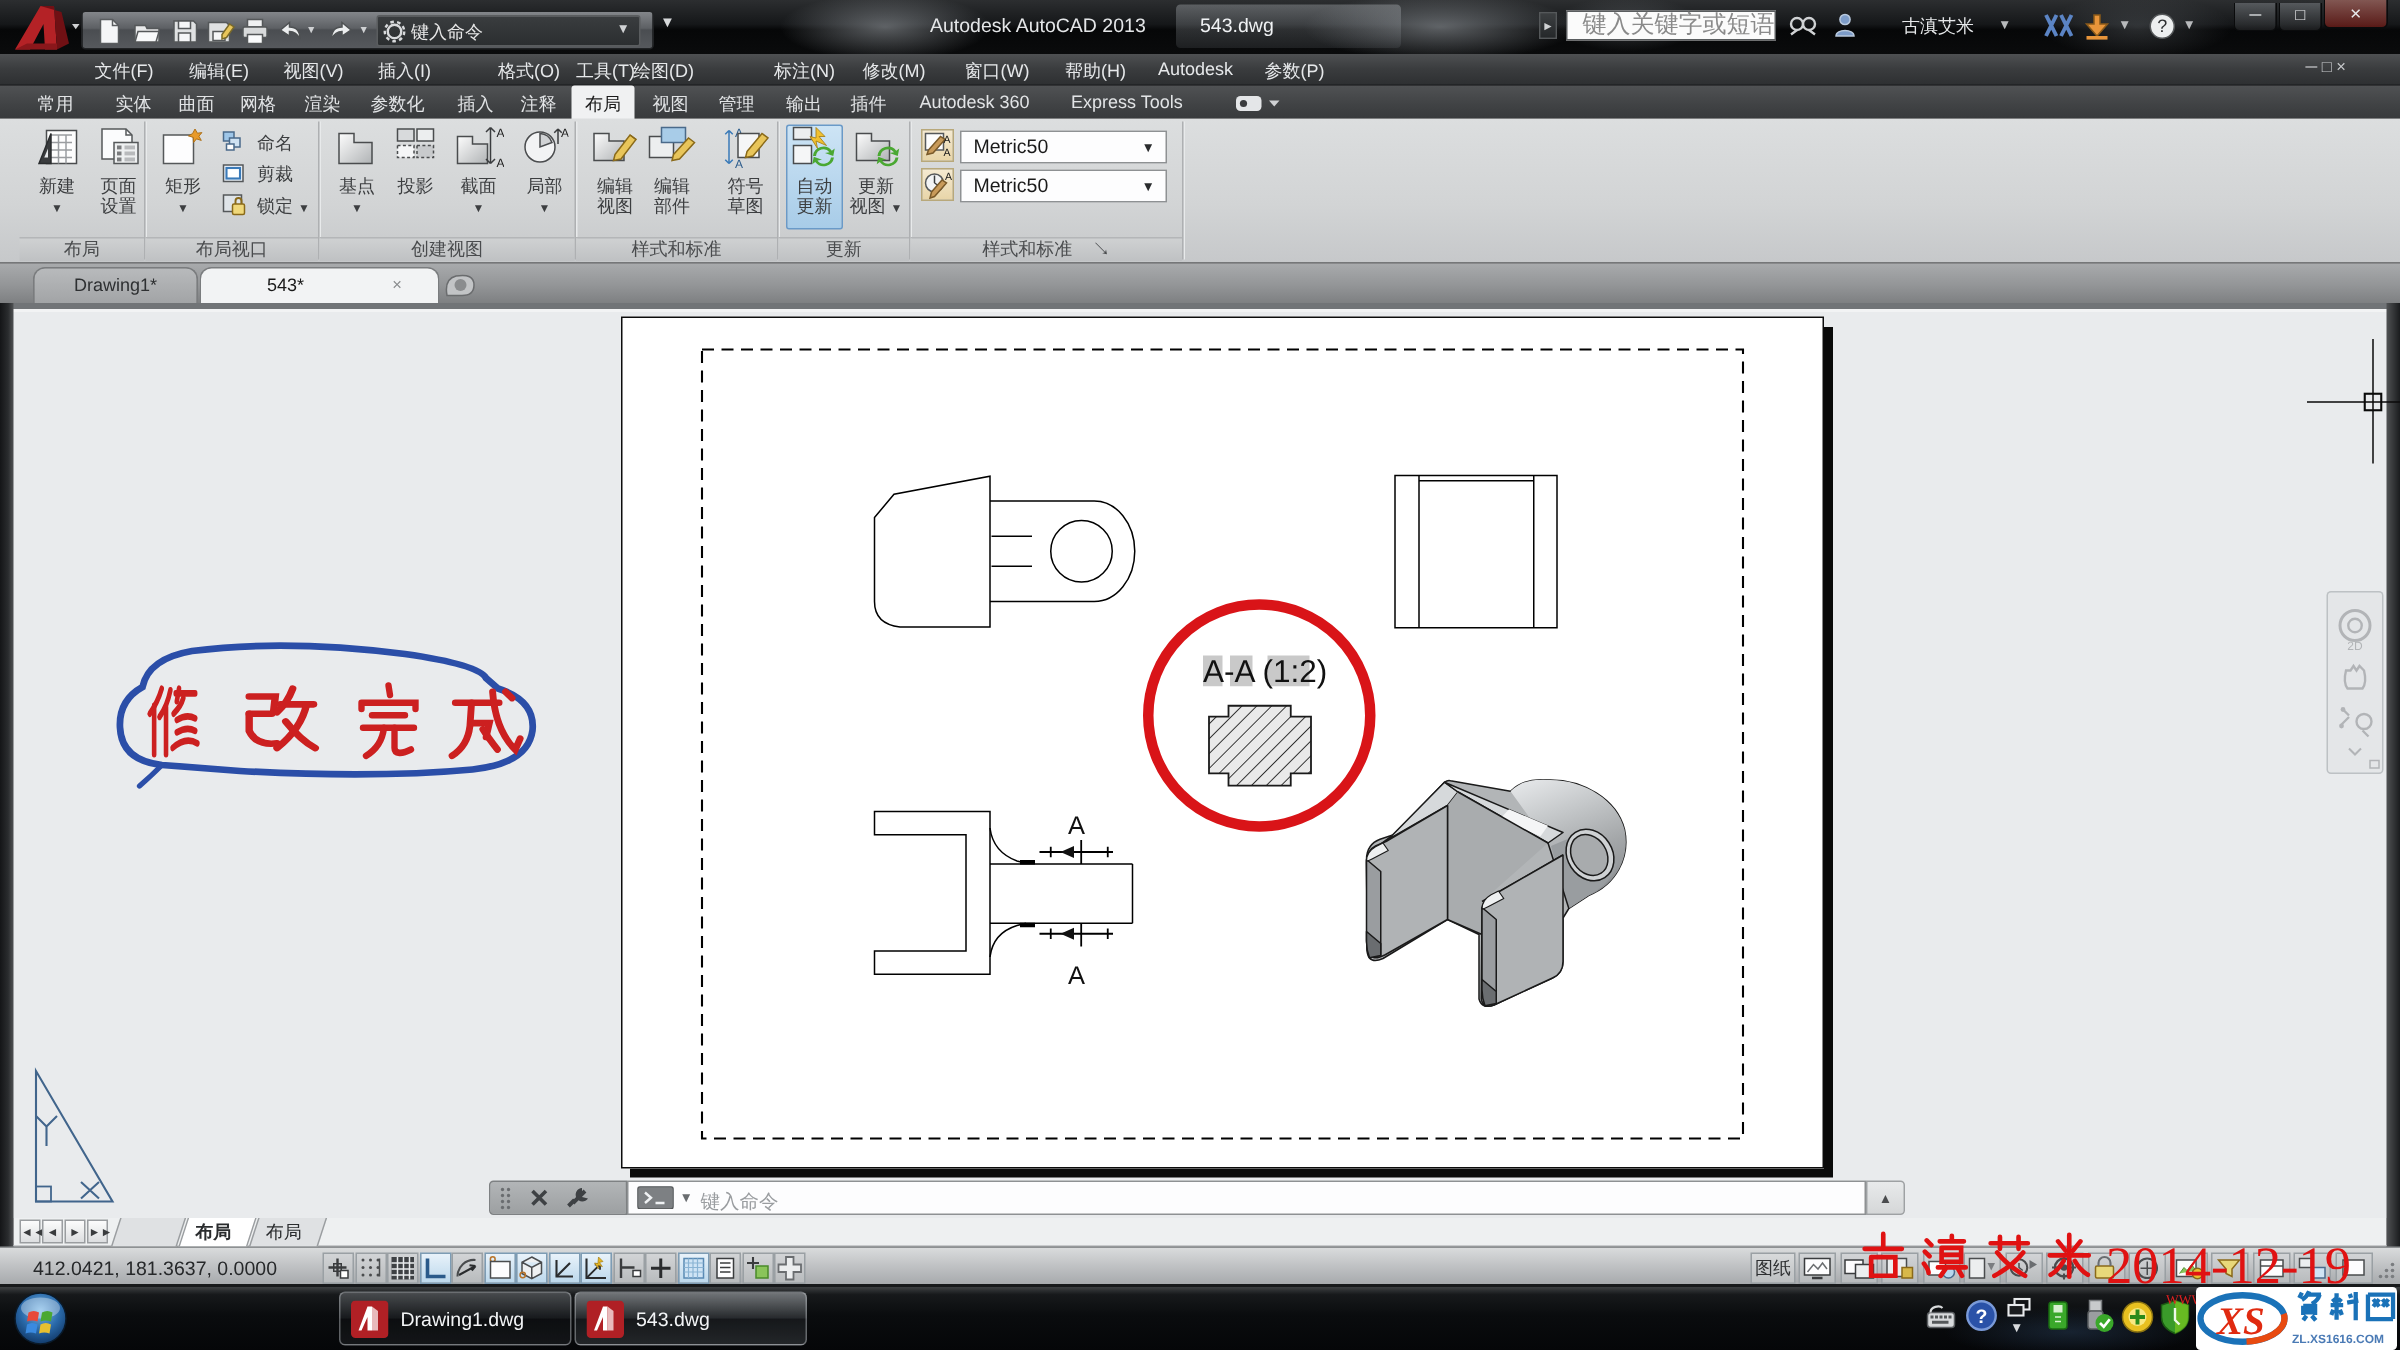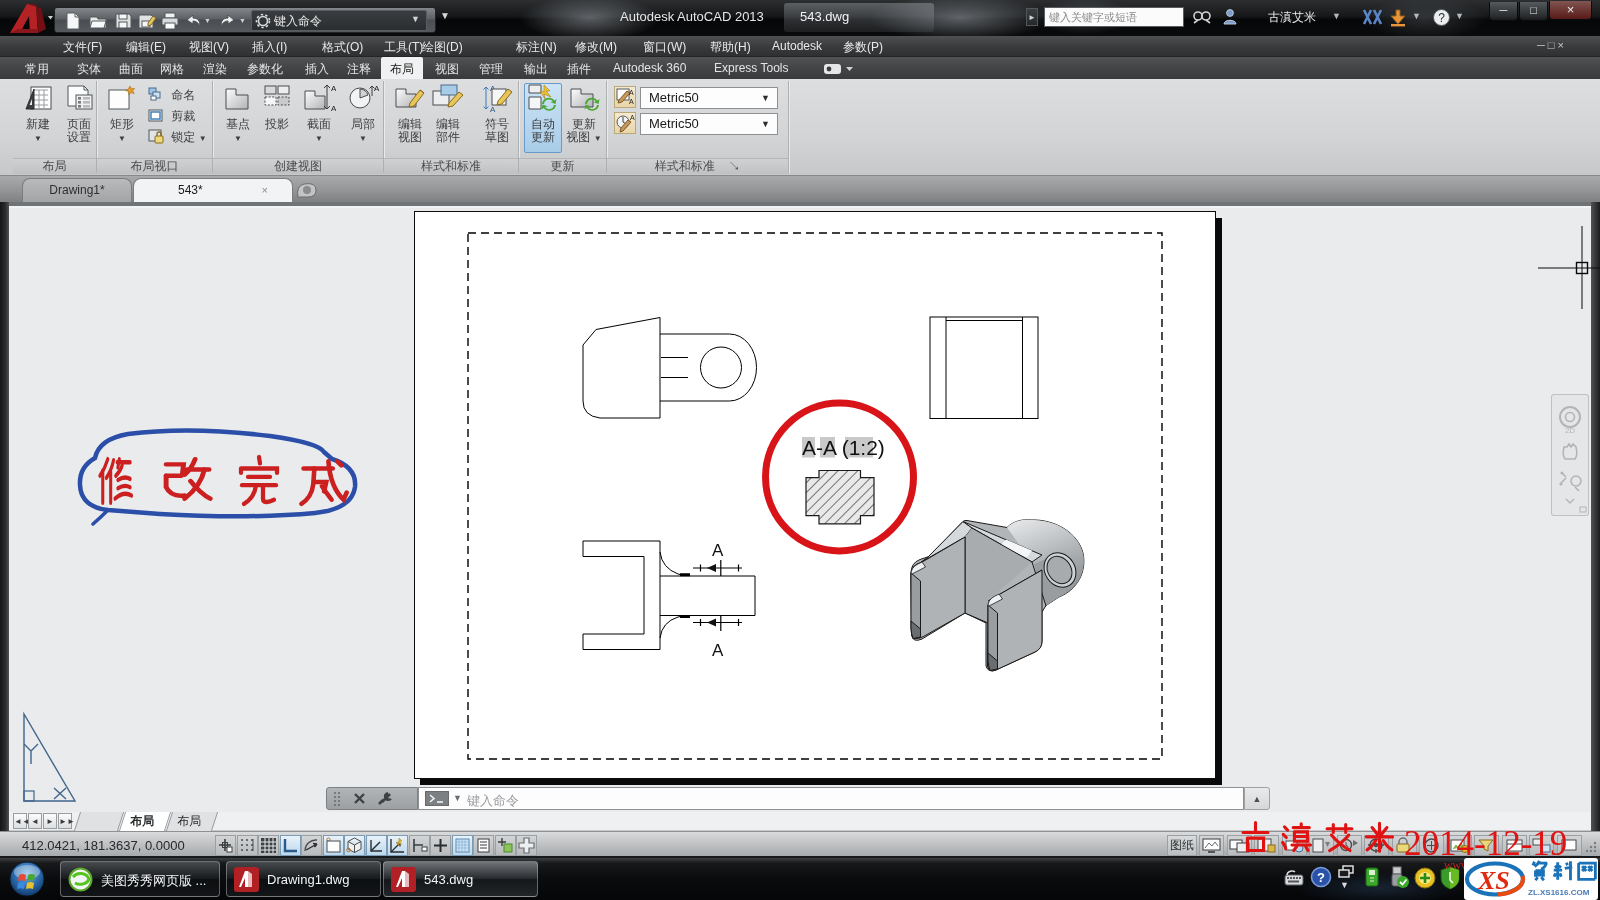--- a/index.html
+++ b/index.html
@@ -22,22 +22,22 @@
   .qico { position:absolute; top:3px; width:20px; height:20px; }
   #wscombo { left:196px; top:2px; width:176px; height:21px; border-radius:2px;
     background:linear-gradient(#3a3d3f,#2b2e30); border:1px solid #5a5d5f;
     color:#e8e8e8; font-size:12px; line-height:20px; }
   #title-center { left:620px; top:9px; color:#e4e6e8; font-size:13px; }
   #doc-title-box { left:784px; top:3px; width:150px; height:29px;
     background:linear-gradient(rgba(190,195,200,.35),rgba(90,95,100,.25));
     border-radius:3px; }
   #doc-title { left:800px; top:9px; color:#f0f2f4; font-size:13px; }
   #searchbox { left:1044px; top:7px; width:140px; height:20px; background:#fbfbfb;
-    border:1px solid #5a5d5f; color:#8a8a8a; font-size:11px;
-    line-height:18px; padding-left:4px; }
+    border:1px solid #5a5d5f; color:#8a8a8a; font-size:16px;
+    line-height:18px; padding-left:4px;text-align:right; }
   .winbtns { right:8px; top:0px; }
   .wbtn { display:inline-block; width:29px; height:19px; margin-left:1px;
     background:linear-gradient(rgba(130,135,140,.5),rgba(40,42,44,.6));
     border:1px solid #0a0b0c; border-top:none; border-radius:0 0 4px 4px;
     color:#e8eaec; text-align:center; font-size:11px; line-height:17px; }
   .wbtn.close { width:43px; background:linear-gradient(rgba(200,120,110,.55),rgba(120,30,25,.7)); }
 
   
   #menubar { left:0; top:36px; width:1600px; height:21px;
     background:linear-gradient(#4e5052 0%, #3a3c3e 50%, #2e3032 100%);
@@ -207,21 +207,21 @@
   <div class="abs" style="left:1455px;top:11px;color:#b8babc;font-size:9px">▼</div>
   <div class="abs winbtns">
     <div class="wbtn">─</div><div class="wbtn">□</div><div class="wbtn close" style="font-size:13px">×</div>
   </div>
 </div>
 <div class="abs" id="menubar">
   <span style="left:63px">文件(F)</span>
   <span style="left:126px">编辑(E)</span>
   <span style="left:189px">视图(V)</span>
   <span style="left:252px">插入(I)</span>
-  <span style="left:322px">格式(O)</span>
+  <span style="left:332px">格式(O)</span>
   <span style="left:384px">工具(T)</span>
   <span style="left:422px">绘图(D)</span>
   <span style="left:516px">标注(N)</span>
   <span style="left:575px">修改(M)</span>
   <span style="left:643px">窗口(W)</span>
   <span style="left:710px">帮助(H)</span>
   <span style="left:772px">Autodesk</span>
   <span style="left:843px">参数(P)</span>
   <span style="left:1537px;color:#c8cacc;font-size:11px">─&nbsp;□&nbsp;×</span>
 </div>
@@ -819,27 +819,20 @@
       </defs>
     <circle cx="19" cy="19" r="17" fill="url(#orb)" stroke="#0a1a2a"></circle>
     <ellipse cx="19" cy="12" rx="13" ry="7" fill="rgba(255,255,255,.35)"></ellipse>
     <g>
         <path d="M11 15 q3.5 -2 7 0 l-1 6 q-3.5 -1.5 -7 0 z" fill="#e8483a"></path>
         <path d="M20 15 q3.5 -2 7 0 l-1 6 q-3.5 -1.5 -7 0 z" fill="#4aa832"></path>
         <path d="M10 23 q3.5 -2 7 0 l-1 6 q-3.5 -1.5 -7 0 z" fill="#3a8ae0"></path>
         <path d="M19 23 q3.5 -2 7 0 l-1 6 q-3.5 -1.5 -7 0 z" fill="#e8c030"></path>
       </g>
   </svg>
-  <div class="taskbtn" style="left:60px;width:160px">
-    <svg class="ticon" viewBox="0 0 25 25">
-        <circle cx="12.5" cy="12.5" r="11" fill="#f2f4f5" stroke="#5aa82a" stroke-width="2"></circle>
-        <path d="M5 10 a9 8 0 0 1 16 2 a9 7 0 0 1 -14 4" fill="none" stroke="#55c41e" stroke-width="3"></path>
-      </svg>
-    <div class="tlabel">美图秀秀网页版 ...</div>
-  </div>
   <div class="taskbtn" style="left:226px;width:155px">
     <svg class="ticon" viewBox="0 0 25 25">
         <rect width="25" height="25" rx="3" fill="#b02025"></rect>
         <path d="M5 20 L11 4 h3 v16 h-3 v-9 l-4 9 z" fill="#fff"></path>
         <path d="M14 4 v16 h4 v-13 z" fill="#e8babc"></path>
       </svg>
     <div class="tlabel">Drawing1.dwg</div>
   </div>
   <div class="taskbtn" style="left:383px;width:155px;background:linear-gradient(rgba(200,205,210,.5) 0%, rgba(100,105,110,.35) 48%, rgba(40,44,48,.4) 52%, rgba(90,95,100,.35) 100%)">
     <svg class="ticon" viewBox="0 0 25 25">

